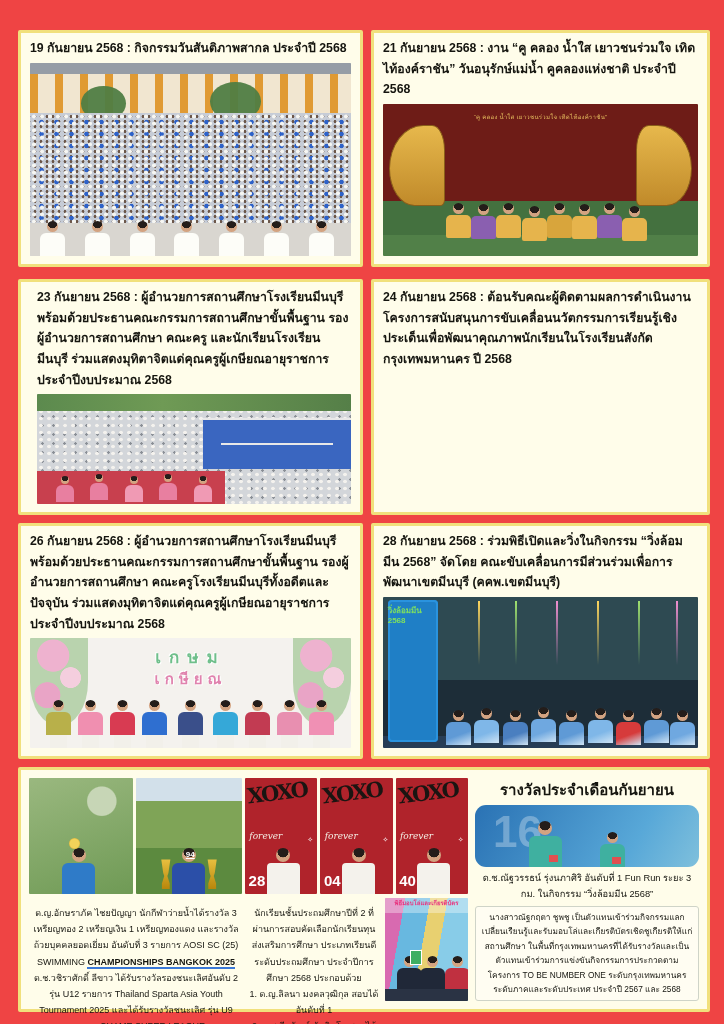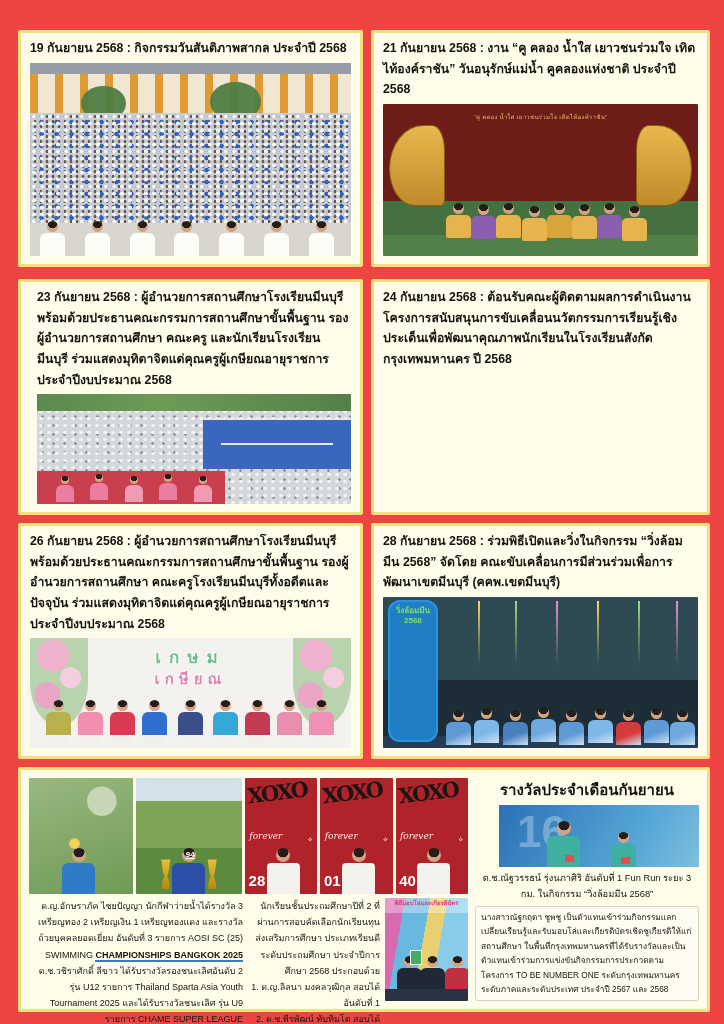--- a/index.html
+++ b/index.html
@@ -86,60 +86,60 @@
   .p5 .word{position:absolute;left:0;right:0;text-align:center;font-weight:800;
      text-shadow:1px 1px 0 #fff,-1px -1px 0 #fff;}
   .p5 .w1{top:4%;font-size:17px;color:#6fbf8b;letter-spacing:8px;}
   .p5 .w2{top:26%;font-size:15px;color:#e083ae;letter-spacing:5px;}
   .p5 .fig .lg{width:17px;height:13px;}
 
   
   .p6{background:linear-gradient(#2e4a52 0 55%,#1d2d38 55% 92%,#273d55 92% 100%);}
   .p6 .streak{position:absolute;top:3%;width:2px;height:42%;}
   .p6 .banner{position:absolute;left:1.5%;top:2%;width:16%;height:94%;background:#1f7fc6;
-     border-radius:12px;box-shadow:inset 0 0 0 2px #2a93de;text-align:center;}
+     border-radius:4px;box-shadow:inset 0 0 0 2px #2a93de;text-align:left;}
   .p6 .banner .bt{margin-top:6px;font-size:8px;font-weight:800;color:#7fe060;line-height:1.3;}
   .p6 .fig .bd{background:linear-gradient(160deg,var(--c,#5f9ad6) 55%,#cfe4f4);}
 
   
   .b-left{flex:1;display:flex;flex-direction:column;gap:4px;min-width:0;}
   .b-photos{display:flex;gap:3px;height:116px;}
   .bphoto{position:relative;overflow:hidden;border-radius:1px;}
   .ph-swim{width:104px;background:radial-gradient(circle at 70% 20%,#c7d6b6 12%,transparent 13%),
      linear-gradient(160deg,#9ab87f,#6f9a55);}
   .ph-foot{width:106px;background:linear-gradient(#d2e0ea 0 20%,#7fa457 20% 60%,#5c8a3f 60% 100%);}
   .cover{flex:1;background:#b0232b;color:#fff;}
   .cover .xo{position:absolute;top:2px;left:2px;font-size:21px;font-weight:900;color:#1a1512;
      transform:rotate(-7deg);letter-spacing:-2px;font-family:"DejaVu Serif",serif;}
   .cover .fv{position:absolute;top:46%;left:6%;font-size:9px;font-style:italic;color:#f4eee4;
      font-family:"DejaVu Serif",serif;}
   .cover .num{position:absolute;bottom:4%;left:5%;font-size:15px;font-weight:700;color:#fff;}
   .cover .spark{position:absolute;top:50%;right:6%;font-size:7px;color:#fff;}
   .cover .fig .bd{background:#f4f2ec;border-radius:4px 4px 0 0;}
   .b-texts{display:flex;gap:5px;flex:1;min-height:0;}
-  .btext{font-size:9px;line-height:1.8;text-align:right;color:#15150f;}
+  .btext{font-size:9px;line-height:1.8;text-align:center;color:#15150f;margin-top:7px;}
   .btext p{margin:0;}
   .swimcol{width:214px;}
   .hl{border-bottom:2px solid #3a78d8;font-weight:700;}
   .scholcol{width:132px;}
   .ph-cer{flex:1;background:linear-gradient(100deg,#d86ab0 0 20%,#68b8e0 20% 45%,#e8d070 45% 62%,#88cce8 62% 100%);}
   .ph-cer .hdr{position:absolute;top:0;left:0;right:0;height:15%;background:rgba(255,255,255,.35);
      text-align:center;font-size:6px;font-weight:800;color:#e8357f;line-height:1.9;}
   .ph-cer .floor{position:absolute;bottom:0;left:0;right:0;height:12%;background:#2a3344;}
   .ph-cer .board{position:absolute;width:10px;height:13px;background:#3fae62;border:1px solid #fff;}
 
   .b-right{width:224px;display:flex;flex-direction:column;}
   .b-title{margin:0 0 3px;font-size:15px;font-weight:800;text-align:center;color:#15150f;}
-  .ph-run{position:relative;height:92px;overflow:hidden;border-radius:0;
-     background:linear-gradient(120deg,#2a72b4,#58a8d8 70%,#7fc0dc);margin-left:24px;}
+  .ph-run{position:relative;height:92px;overflow:hidden;border-radius:11px;
+     background:linear-gradient(120deg,#2a72b4,#58a8d8 70%,#7fc0dc);}
   .ph-run .ghost{position:absolute;color:rgba(255,255,255,.3);font-size:44px;font-weight:900;top:2px;left:18px;}
   .ph-run .bib{position:absolute;width:9px;height:7px;background:#e05050;}
   .funrun-text{margin:4px 2px 3px;font-size:9.3px;line-height:1.7;text-align:center;color:#15150f;}
   .tbn-box{flex:1;border:1px solid #cfd4c8;border-radius:3px;padding:3px 5px;background:#fffdf2;}
-  .tbn-box p{margin:0;font-size:8.3px;line-height:1.75;text-align:left;color:#15150f;}
+  .tbn-box p{margin:0;font-size:8.3px;line-height:1.75;text-align:center;color:#15150f;}
 
   .medal{position:absolute;width:11px;height:11px;border-radius:50%;background:radial-gradient(circle,#f2d35a 55%,#b8860b);}
   .trophy{position:absolute;bottom:4%;width:13px;height:30px;background:linear-gradient(#e8c040,#b8860b);
      clip-path:polygon(15% 0,85% 0,70% 45%,62% 55%,80% 80%,80% 100%,20% 100%,20% 80%,38% 55%,30% 45%);}
   .jersey-num{position:absolute;font-size:8px;font-weight:700;color:#fff;}
 </style>
 </head>
 <body>
 
 <div class="page">
@@ -418,21 +418,21 @@
           <div class="num">28</div>
           <div class="spark">✧</div>
           <div class="fig l" style="left:30%;bottom:0;">
               <div class="hd"></div>
               <div class="bd"></div>
             </div>
         </div>
         <div class="bphoto cover">
           <div class="xo">XOXO</div>
           <div class="fv">forever</div>
-          <div class="num">01</div>
+          <div class="num">04</div>
           <div class="spark">✧</div>
           <div class="fig l" style="left:30%;bottom:0;">
               <div class="hd"></div>
               <div class="bd"></div>
             </div>
         </div>
         <div class="bphoto cover">
           <div class="xo">XOXO</div>
           <div class="fv">forever</div>
           <div class="num">40</div>

